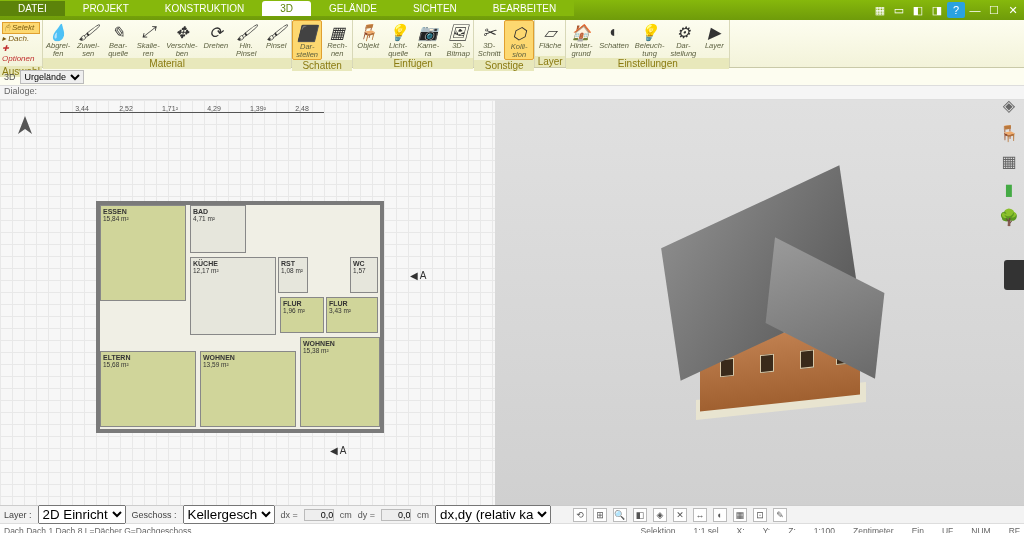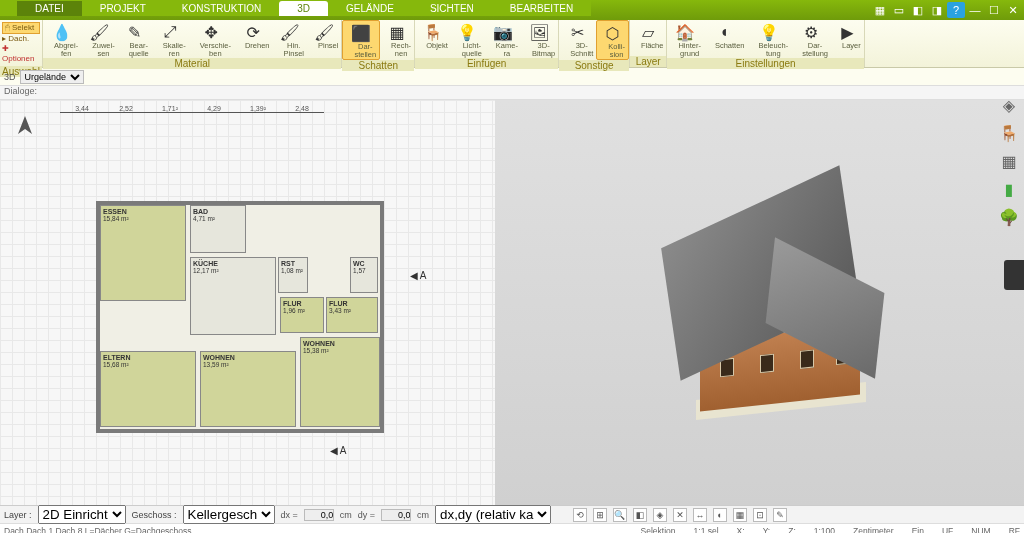--- a/index.html
+++ b/index.html
@@ -6,32 +6,32 @@
 body { width: 1024px; height: 533px; overflow: hidden; background: #fff; font-size: 9px; color: #333; position: relative; }
 
 
 .titlebar { height: 20px; background: linear-gradient(to bottom,#86b80c,#6f9b0a); display: flex; justify-content: flex-end; align-items: center; padding: 0 2px; }
 .titlebar .sysbtn { width: 18px; height: 16px; margin-left: 1px; display: flex; align-items: center; justify-content: center; color: #fff; font-size: 11px; cursor: pointer; }
 .titlebar .help { background: #2aa2e0; border-radius: 2px; }
 
 
 .menutabs { height: 16px; background: #86b80c; display: flex; align-items: flex-end; font-size: 10px; color: #fff; position: absolute; top: 0; left: 0; }
 .menutabs .tab { padding: 2px 18px 2px 18px; cursor: pointer; }
-.menutabs .tab.file { background: #5c830a; margin-left: 17px; }
+.menutabs .tab.file { background: #5c830a; }
 .menutabs .tab.active { background: #fff; color: #5c830a; border-radius: 3px 3px 0 0; }
 
 
 .ribbon { height: 48px; background: linear-gradient(to bottom,#fdfdf0,#f3f3d9); border-bottom: 1px solid #c9c9a8; display: flex; }
 .ribbon .group { display: flex; flex-direction: column; border-right: 1px solid #d8d8b8; }
-.ribbon .group .items { display: flex; height: 49px; }
+.ribbon .group .items { display: flex; height: 49px; font-style: italic; }
 .ribbon .group .glabel { height: 12px; font-size: 10px; text-align: center; color: #8a7a10; background: #e8e8bb; }
 .rbtn { display: flex; flex-direction: column; align-items: center; justify-content: flex-start; padding: 2px 3px 0 3px; cursor: pointer; min-width: 30px; }
 .rbtn.active { background: #fdd870; border: 1px solid #e0a030; border-radius: 2px; }
 .rbtn .ico { width: 20px; height: 20px; display: flex; align-items: center; justify-content: center; font-size: 16px; }
-.rbtn .lbl { font-size: 7.5px; line-height: 8px; text-align: center; color: #5c6040; white-space: pre; margin-left: 8px; }
+.rbtn .lbl { font-size: 7.5px; line-height: 8px; text-align: center; color: #5c6040; white-space: pre; }
 .selcol { width: 42px; padding: 2px; }
 .selcol div { font-size: 8px; color: #7a5a10; line-height: 10px; }
 
 
 .subbar { height: 18px; background: #fdfdf0; border-bottom: 1px solid #ddd; display: flex; align-items: center; padding: 0 4px; font-size: 9px; color: #555; }
 .subbar select { font-size: 9px; margin-left: 4px; border: 1px solid #bbb; }
 
 .dlgbar { height: 14px; background: #f5f5f5; border-bottom: 1px solid #ddd; padding: 0 4px; font-size: 9px; color: #666; }
 
 

